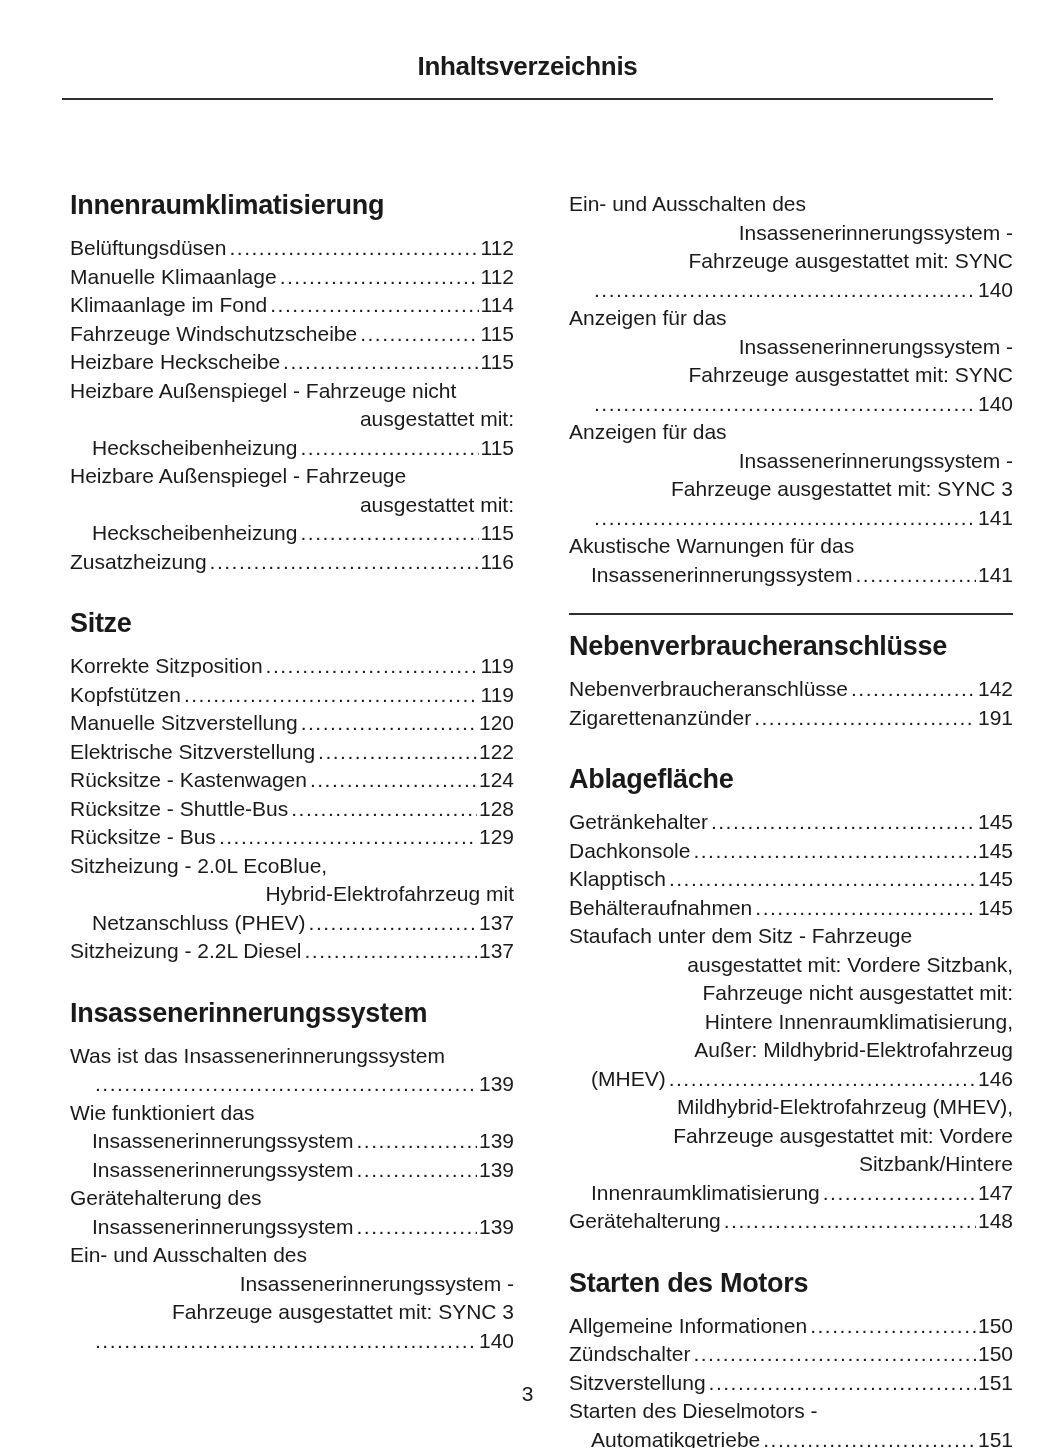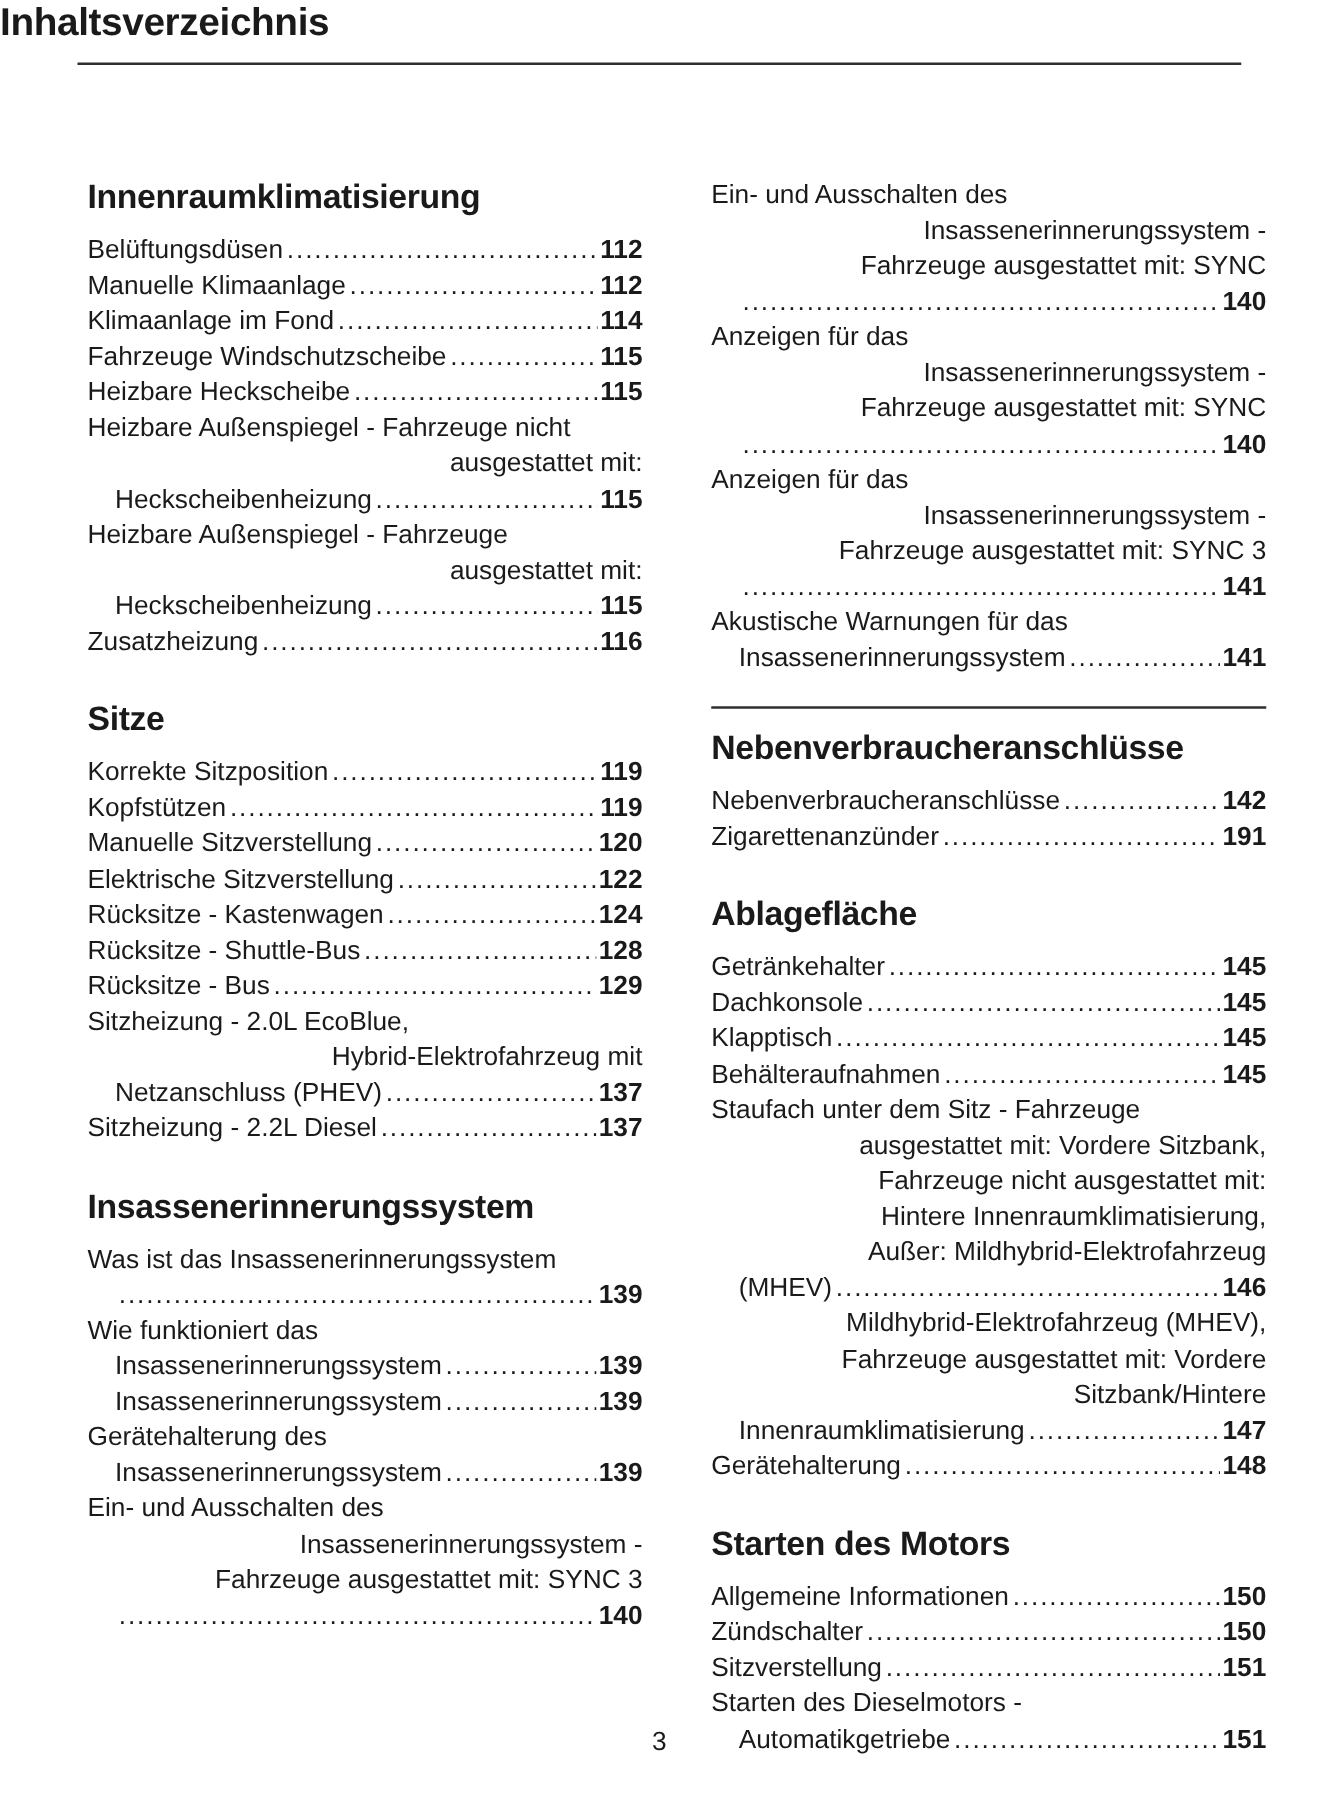--- a/index.html
+++ b/index.html
@@ -7,23 +7,25 @@
   body {
     width: 1055px;
     height: 1448px;
     background: #ffffff;
     color: #1a1a1a;
     font-family: "Liberation Sans", sans-serif;
     position: relative;
     overflow: hidden;
   }
   .doc-title {
-    font-size: 31px;
+    text-align: center;
+    font-size: 26px;
     font-weight: bold;
     letter-spacing: -0.3px;
+    padding-top: 48px;
     line-height: 36px;
   }
   .title-rule {
     height: 2px;
     background: #2f2f2f;
     margin: 14px 62px 0 62px;
   }
   .columns {
     display: flex;
     margin: 46px 42px 0 70px;
@@ -61,21 +63,21 @@
     flex: 1 1 auto;
     overflow: hidden;
     white-space: nowrap;
     margin: 0 2px 0 3px;
     min-width: 6px;
   }
   .dots::after {
     content: "..................................................................................................................";
     letter-spacing: 1.5px;
   }
-  .page-num { flex: 0 0 auto; white-space: nowrap; font-weight: bold; }
+  .page-num { flex: 0 0 auto; white-space: nowrap; }
 
   .page-footer {
     position: absolute;
     left: 0;
     right: 0;
     bottom: 42px;
     text-align: center;
     font-size: 21px;
   }
 </style>

